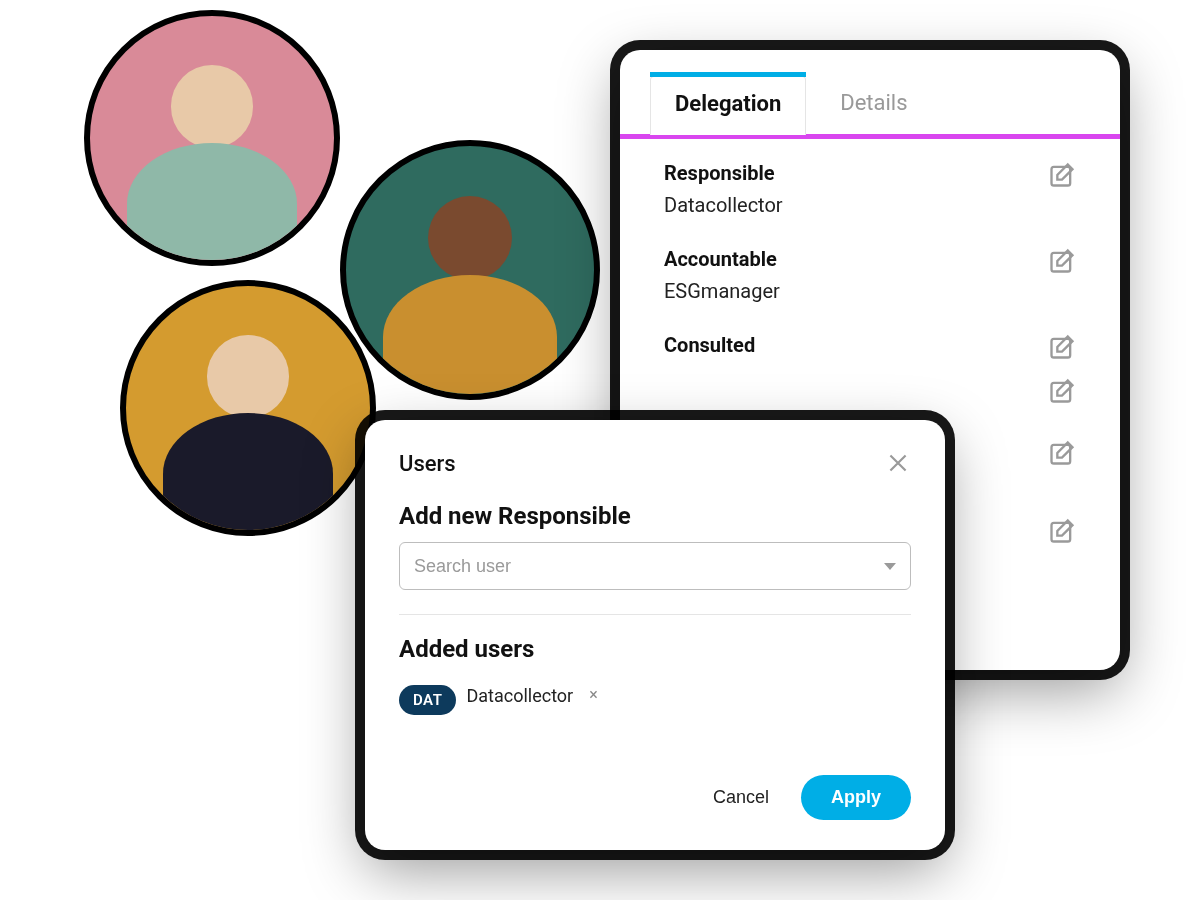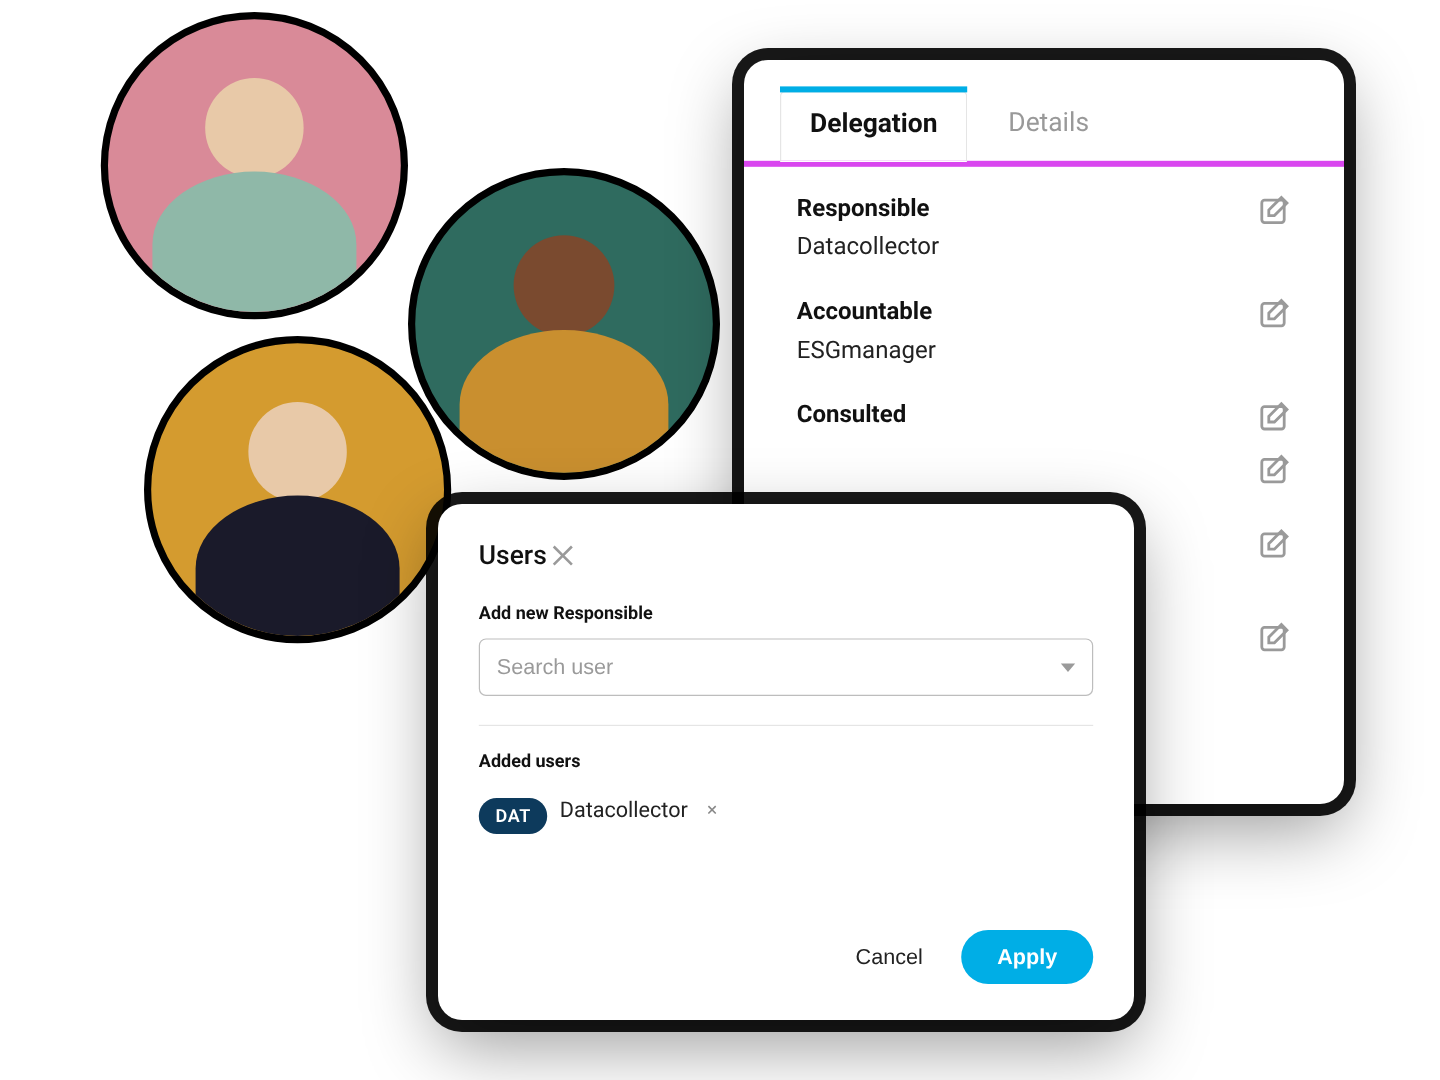--- a/index.html
+++ b/index.html
@@ -122,28 +122,29 @@
     height: 430px;
     background: #fff;
     border-radius: 20px;
     box-shadow: 0 20px 60px rgba(0,0,0,0.4), 0 0 0 10px rgba(0,0,0,0.9);
     padding: 30px 34px;
     display: flex;
     flex-direction: column;
   }
   .users-header {
     display: flex;
+    justify-content: space-between;
     align-items: center;
     margin-bottom: 26px;
   }
   .users-title { font-size: 22px; color: #111; font-weight: 500; }
   .close-icon { width: 26px; height: 26px; cursor: pointer; }
   .close-icon svg { width: 26px; height: 26px; stroke: #9a9a9a; stroke-width: 2; fill:none; }
 
-  .field-label { font-size: 15px; font-weight: 700; color: #111; margin-bottom: 12px; }
+  .field-label { font-size: 24px; font-weight: 700; color: #111; margin-bottom: 12px; }
   .search-wrap {
     border: 1px solid #bdbdbd;
     border-radius: 6px;
     height: 48px;
     display: flex;
     align-items: center;
     padding: 0 14px;
     margin-bottom: 24px;
   }
   .search-input {

